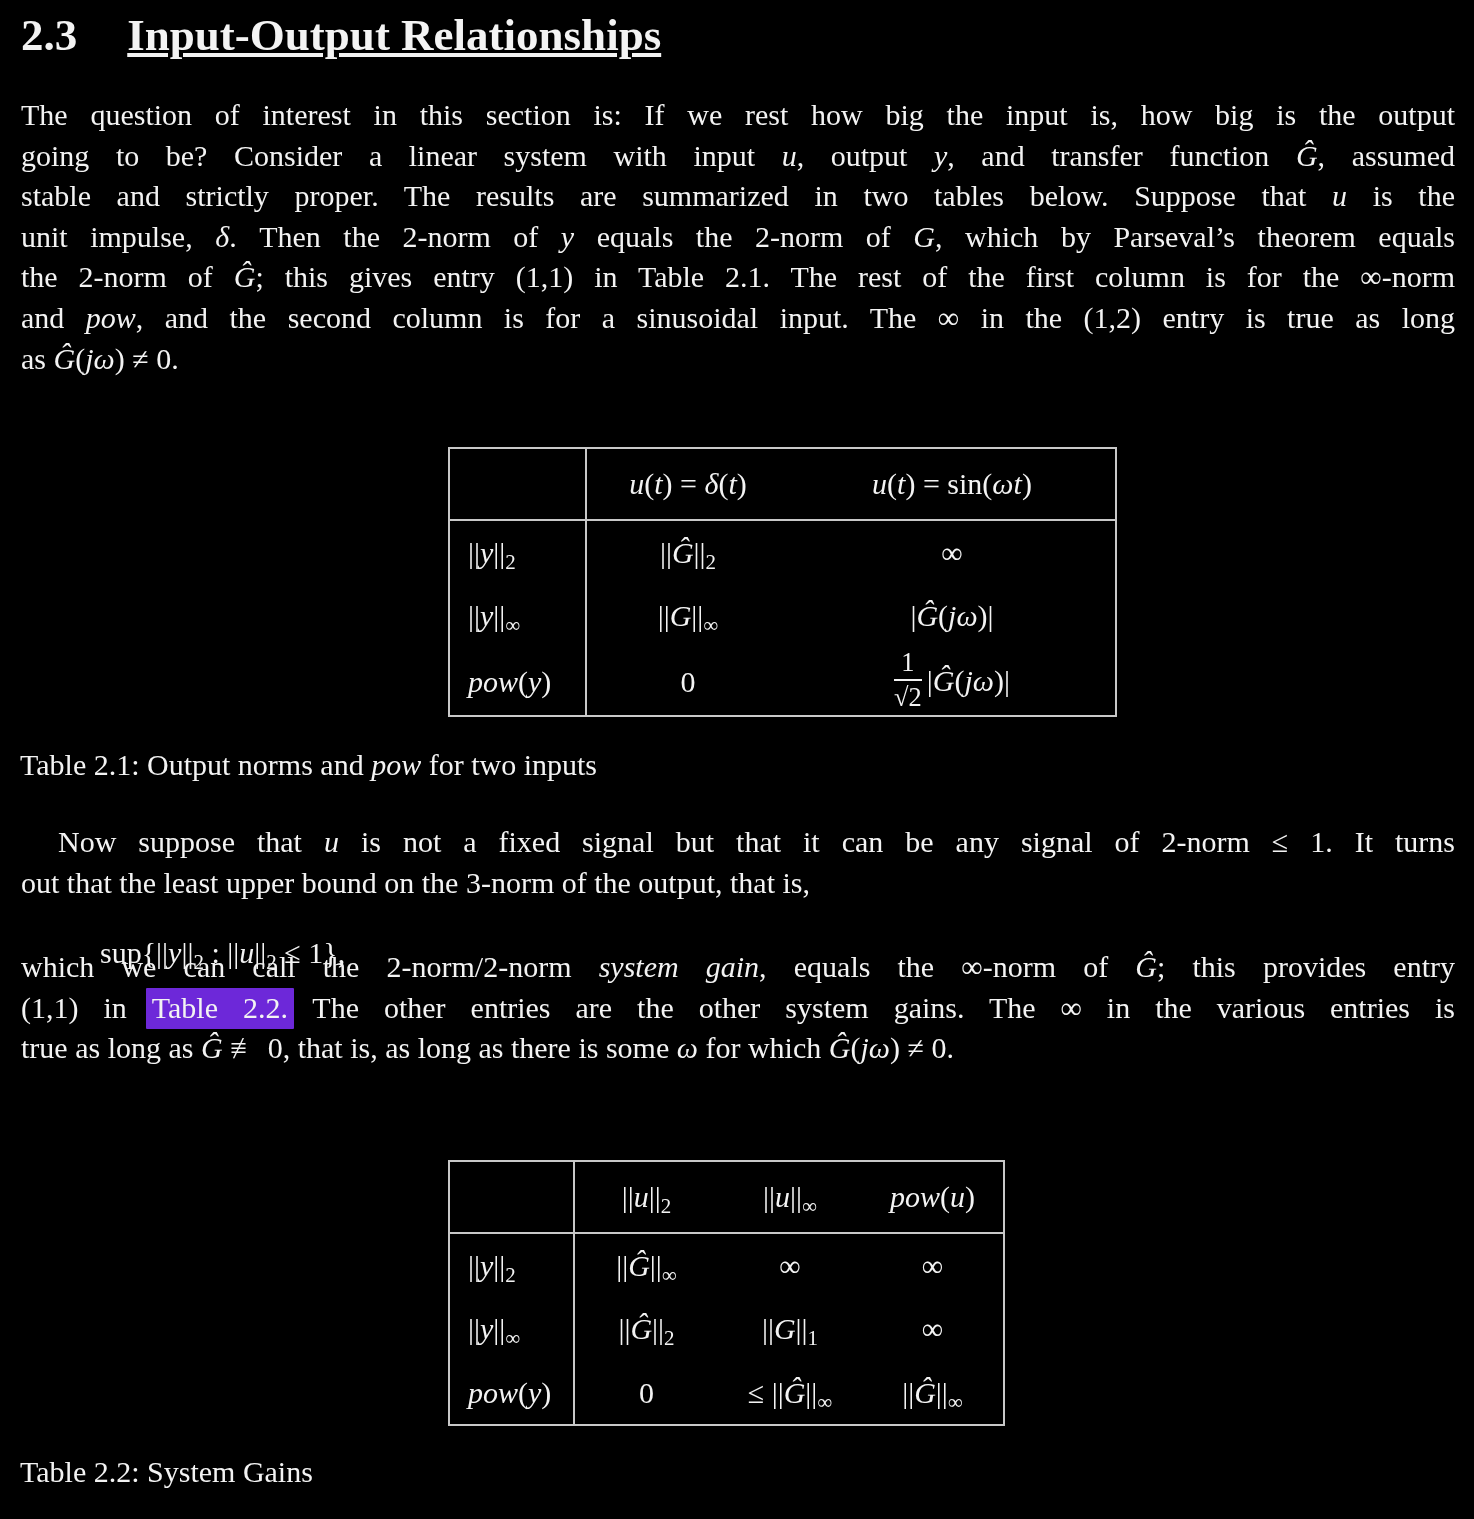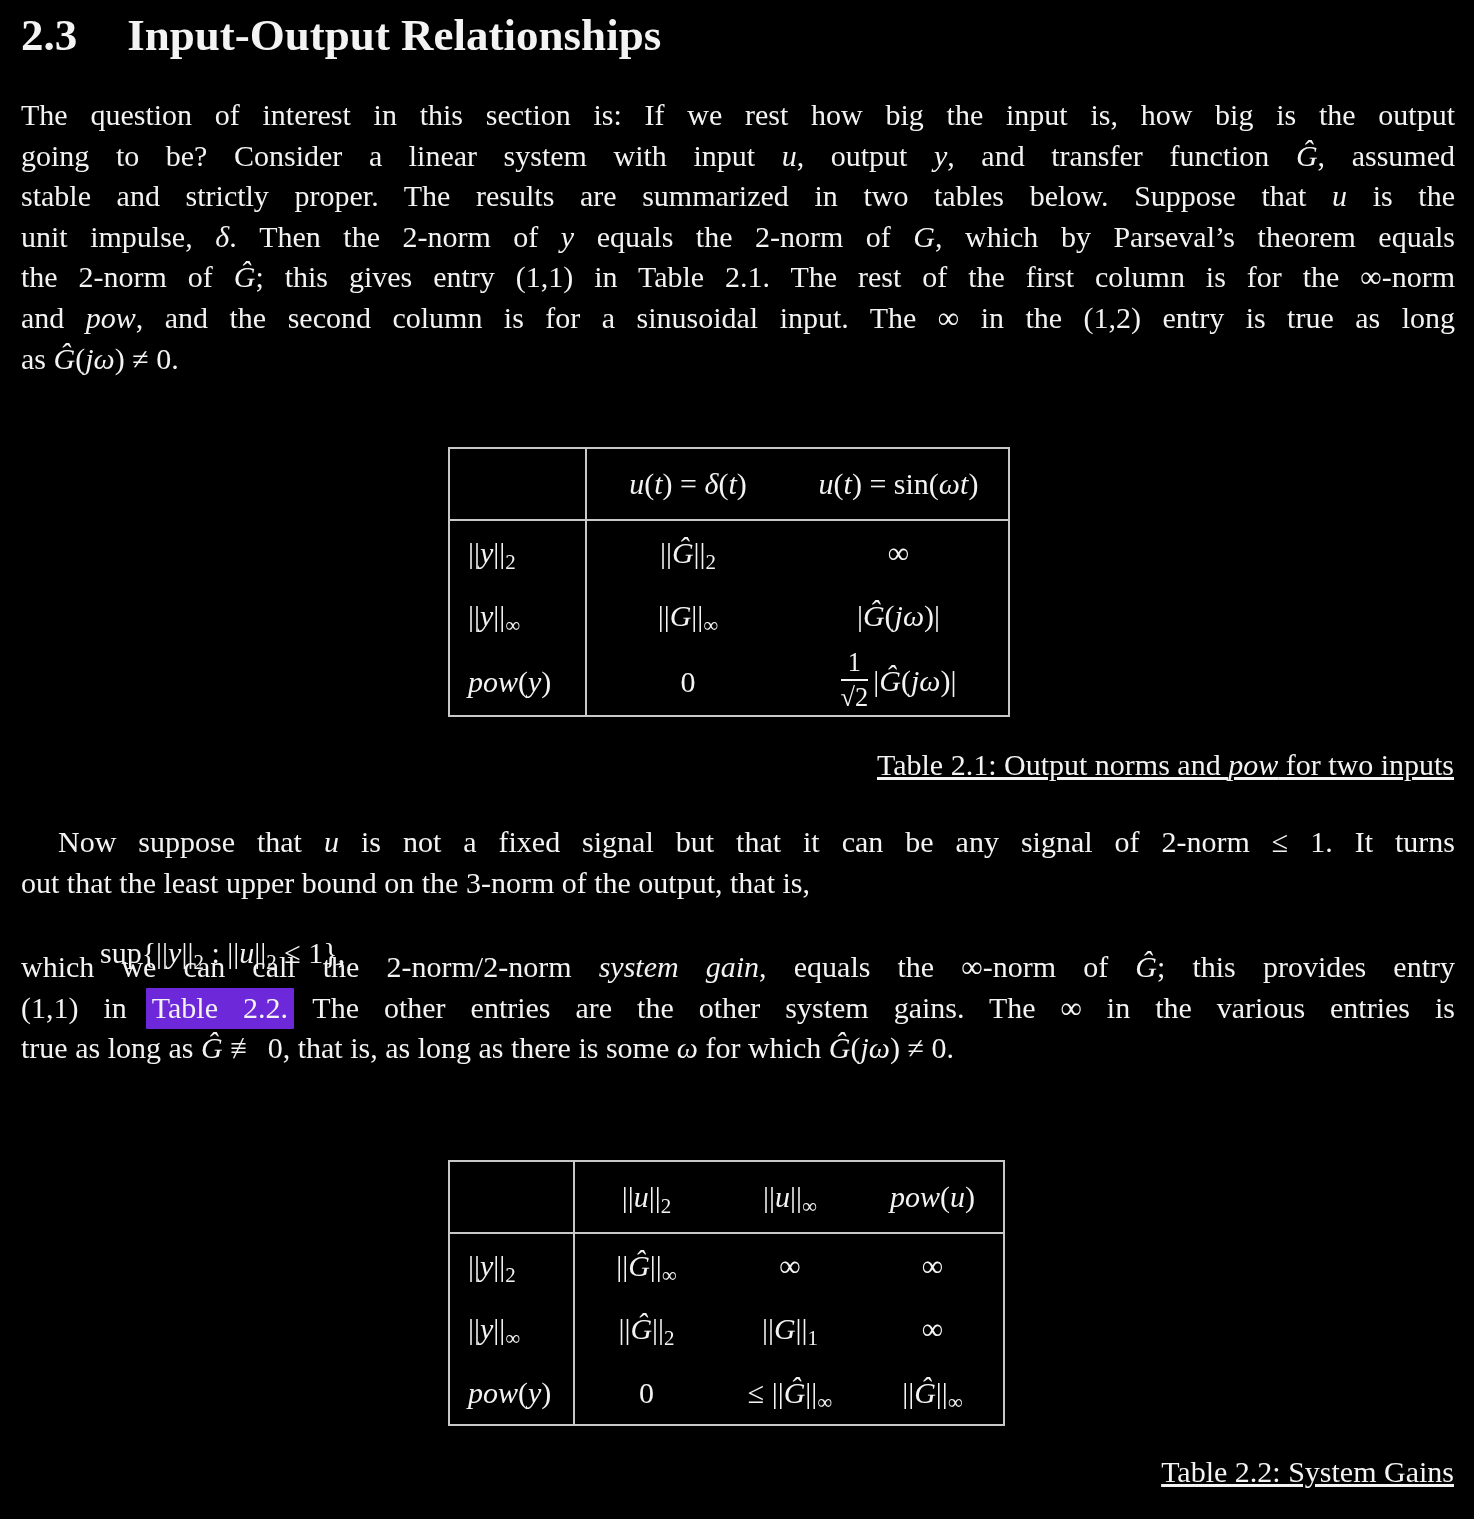--- a/index.html
+++ b/index.html
@@ -5,42 +5,42 @@
   html, body { margin:0; padding:0; background:#000; }
   #page {
     position:relative; width:1474px; height:1519px;
     background:#000000; color:#f3f3f3; overflow:hidden;
     font-family:"Liberation Serif","DejaVu Serif",serif;
   }
   i { font-style:italic; }
   sub { font-size:0.70em; vertical-align:-0.28em; line-height:0; }
 
   .heading { position:absolute; top:8px; left:21px; font-size:45px; font-weight:700; line-height:1.2; white-space:nowrap; }
-  .heading .ttl { margin-left:50px; }
+  .heading .ttl { margin-left:50px;text-decoration:underline; }
 
   .para { position:absolute; left:21px; width:1434px; font-size:30px; line-height:40.6px; }
   .jline { text-align:justify; text-align-last:justify; }
   .lline { text-align:left; }
   .indent { text-indent:37px; }
   #p1 { top:95px; }
   #p2 { top:822px; }
   #p3 { top:947px; }
 
   .formula { position:absolute; left:100px; top:936px; font-size:30px; }
 
-  .caption { position:absolute; left:20px; width:1434px; text-align:right; font-size:30px;text-decoration:underline; }
+  .caption { position:absolute; left:20px; width:1434px; text-align:left; font-size:30px; }
   #cap1 { top:748px; }
   #cap2 { top:1455px; }
 
   .tbl { position:absolute; }
   .tbl table { border-collapse:collapse; width:100%; height:100%; font-size:30px; border:2px solid #c8c8c8; }
   .tbl td { text-align:center; padding:0; vertical-align:middle; }
   .tbl td.lbl { border-right:2px solid #c8c8c8; text-align:left; padding-left:18px; }
   .tbl tr.hdr td { border-bottom:2px solid #c8c8c8; }
-  #table1 { top:447px; left:448px; width:562px; height:270px; }
+  #table1 { top:447px; left:448px; width:669px; height:270px; }
   #table2 { top:1160px; left:448px; width:557px; height:266px; }
   .t1c1 { width:137px; } .t1c2 { width:203px; }
   .t2c1 { width:125px; } .t2c { width:144px; }
 
   .frac { display:inline-block; vertical-align:middle; text-align:center; font-size:0.88em; margin-right:5px; position:relative; top:-2px; }
   .frac .num { display:block; border-bottom:2px solid #f3f3f3; padding:0 5px 1px; line-height:1.15; }
   .frac .den { display:block; line-height:1.15; padding-top:1px; }
   .fracside { vertical-align:middle; }
 
   .hl { background:#6d28d9; padding:3px 6px 5px; margin:-3px -6px -5px; border-radius:1px; }

